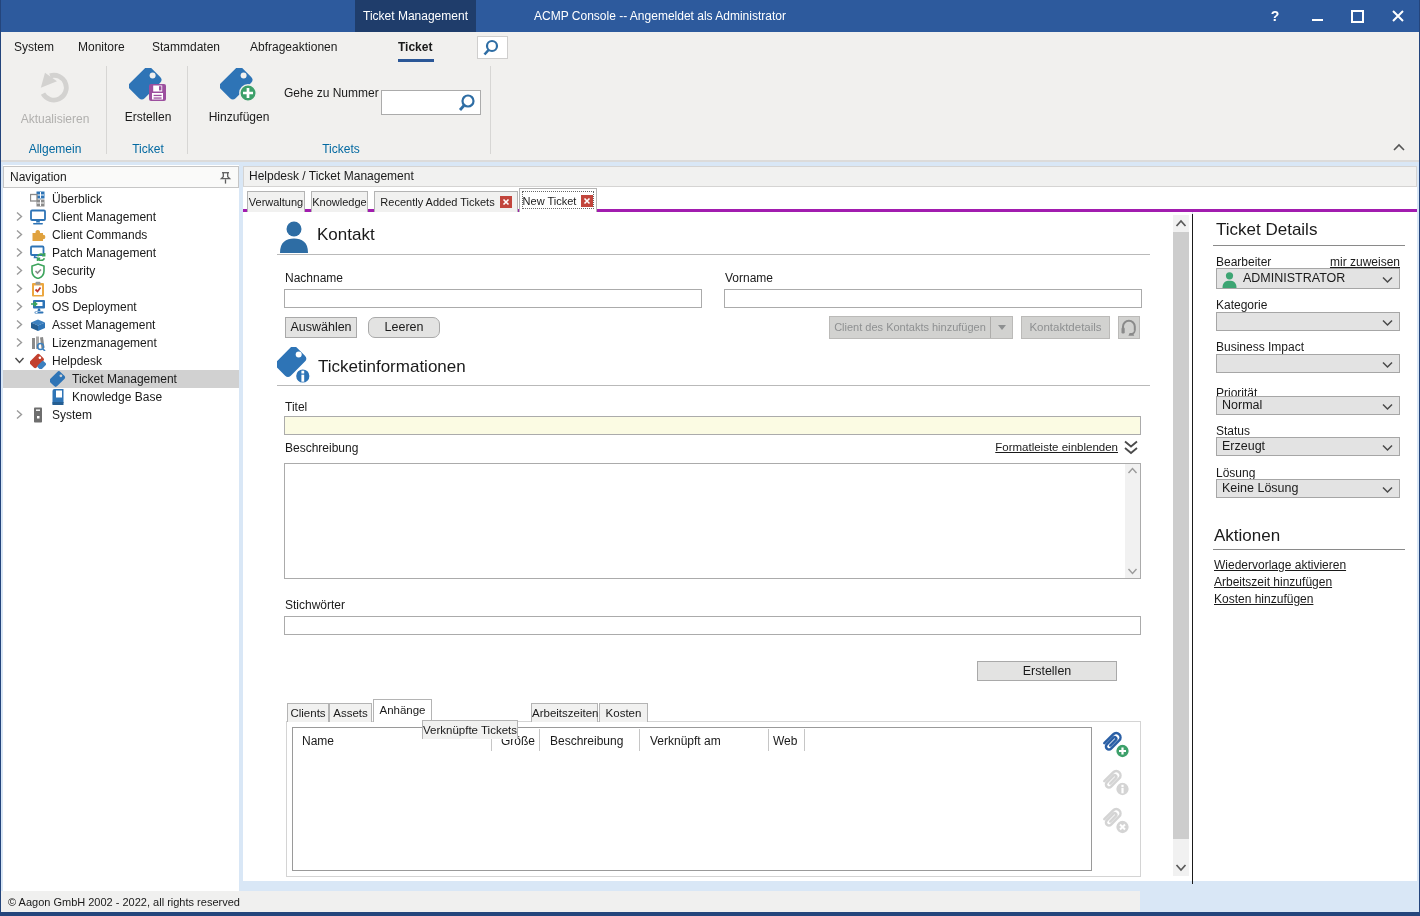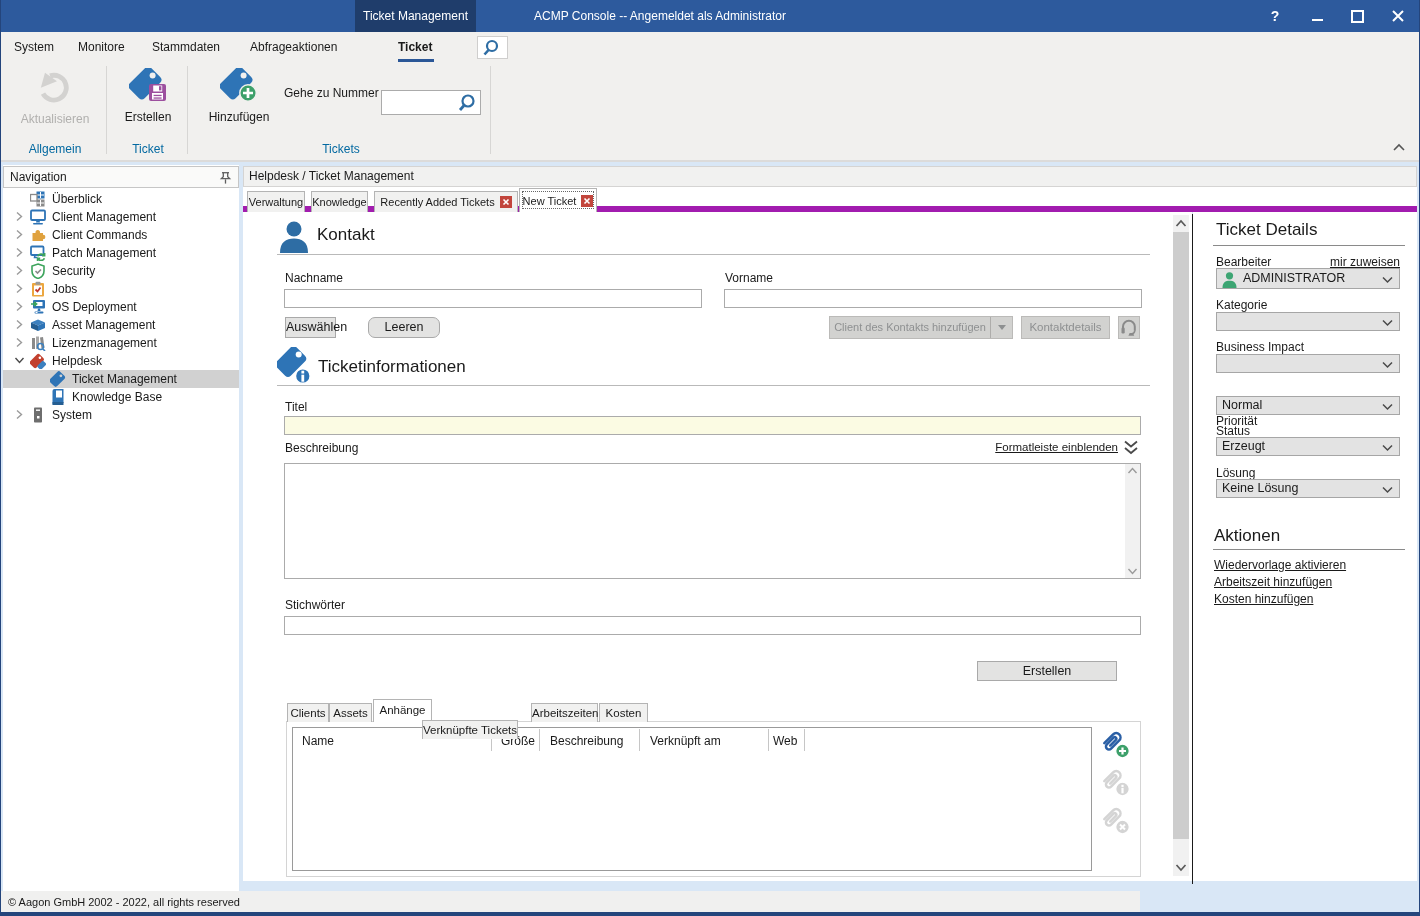--- a/index.html
+++ b/index.html
@@ -40,21 +40,21 @@
 .tree-row { position:absolute; left:0; height:18px; width:236px; line-height:18px; font-size:12px; }
 .tree-row .arrow { position:absolute; left:11px; top:3px; width:11px; height:11px; }
 .tree-row .ticon { position:absolute; left:27px; top:1px; width:16px; height:16px; }
 .tree-row .tlabel { position:absolute; left:49px; top:0; white-space:nowrap; }
 .tree-row.child .ticon { left:47px; }
 .tree-row.child .tlabel { left:69px; }
 .tree-row.selected { background:#d1d1d1; }
 
 
 #breadcrumb { position:absolute; left:243px; top:4px; width:1174px; height:21px; background:#f1f1f0; border:1px solid #d5d4d3; line-height:19px; padding-left:5px; font-size:12px; }
-#tabrow { position:absolute; left:243px; top:25px; width:1174px; height:25px; background:#fff; border-bottom:6px solid #a21caf; }
+#tabrow { position:absolute; left:243px; top:25px; width:1174px; height:25px; background:#fff; border-bottom:3px solid #a21caf; }
 .toptab { position:absolute; top:4px; height:21px; background:#f1f1f0; border:1px solid #b4b4b4; border-bottom:none; font-size:11px; display:flex; align-items:center; justify-content:center; white-space:nowrap; }
 .toptab.active { top:1px; height:24px; background:#fff; z-index:2; outline:1px dotted #666; outline-offset:-4px; }
 .closex { display:inline-block; width:12px; height:12px; margin-left:5px; line-height:0; }
 #content { position:absolute; left:243px; top:50px; width:949px; height:669px; background:#fff; }
 #vscroll { position:absolute; left:1173px; top:53px; width:16px; height:661px; background:#f1f1f1; }
 #vs-thumb { position:absolute; left:0; top:17px; width:16px; height:607px; background:#cdcdcd; }
 #rp-line { position:absolute; left:1192px; top:52px; width:1px; height:670px; background:#1a1a1a; }
 #rightpanel { position:absolute; left:1193px; top:50px; width:224px; height:669px; background:#fff; }
 
 
@@ -349,21 +349,21 @@
   <div id="content">
 
     <svg class="abs" style="left:35px;top:8px;" width="32" height="33" viewBox="0 0 32 33">
         <circle cx="16" cy="9" r="7.5" fill="#2e6da4"></circle>
         <path d="M2 33 C2 22 8 18.5 16 18.5 C24 18.5 30 22 30 33 Z" fill="#2e6da4"></path>
       </svg>
     <h2 class="sect" style="left:74px;top:13px;">Kontakt</h2>
     <div class="secline" style="left:34px;top:42px;width:873px;"></div>
     <div class="seclabel" style="left:42px;top:59px;">Nachname</div>
     <div class="field" style="left:41px;top:77px;width:418px;height:19px;"></div>
-    <div class="btn" style="left:42px;top:105px;width:51px;height:21px;line-height:19px;">Auswählen</div>
+    <div class="btn" style="left:42px;top:105px;width:72px;height:21px;line-height:19px;">Auswählen</div>
     <div class="btn" style="left:125px;top:105px;width:72px;height:21px;line-height:19px;border-radius:7px;">Leeren</div>
     <div class="seclabel" style="left:482px;top:59px;">Vorname</div>
     <div class="field" style="left:481px;top:77px;width:418px;height:19px;"></div>
     <div class="btn-dis" style="left:586px;top:104px;width:184px;height:23px;line-height:21px;font-size:11px;padding-right:22px;">Client des Kontakts hinzufügen
       <span style="position:absolute;right:0;top:0;width:22px;height:21px;border-left:1px solid #aeadab;"><svg width="22" height="21">
             <path d="M7 8 L11 13 L15 8 Z" fill="#8e9091"></path>
           </svg></span>
     </div>
     <div class="btn-dis" style="left:778px;top:104px;width:89px;height:23px;line-height:21px;padding-right:0;">Kontaktdetails</div>
     <div class="btn-dis" style="left:875px;top:104px;width:22px;height:23px;">
@@ -478,21 +478,21 @@
         <span class="chev" style="top:6px;"><svg width="11" height="8">
             <path d="M1 1.5 L5.5 6 L10 1.5" fill="none" stroke="#4a4a4a" stroke-width="1.5"></path>
           </svg></span>
       </div>
     <div class="rp-label" style="top:128px;">Business Impact</div>
     <div class="rp-combo" style="top:142px;height:19px;">
         <span class="chev" style="top:6px;"><svg width="11" height="8">
             <path d="M1 1.5 L5.5 6 L10 1.5" fill="none" stroke="#4a4a4a" stroke-width="1.5"></path>
           </svg></span>
       </div>
-    <div class="rp-label" style="top:174px;margin-top:28px;">Priorität</div>
+    <div class="rp-label" style="top:174px;">Priorität</div>
     <div class="rp-combo" style="top:184px;height:19px;line-height:17px;"><span style="margin-left:5px;">Normal</span><span class="chev" style="top:6px;"><svg width="11" height="8">
             <path d="M1 1.5 L5.5 6 L10 1.5" fill="none" stroke="#4a4a4a" stroke-width="1.5"></path>
           </svg></span></div>
     <div class="rp-label" style="top:212px;">Status</div>
     <div class="rp-combo" style="top:225px;height:19px;line-height:17px;"><span style="margin-left:5px;">Erzeugt</span><span class="chev" style="top:6px;"><svg width="11" height="8">
             <path d="M1 1.5 L5.5 6 L10 1.5" fill="none" stroke="#4a4a4a" stroke-width="1.5"></path>
           </svg></span></div>
     <div class="rp-label" style="top:254px;">Lösung</div>
     <div class="rp-combo" style="top:267px;height:19px;line-height:17px;"><span style="margin-left:5px;">Keine Lösung</span><span class="chev" style="top:6px;"><svg width="11" height="8">
             <path d="M1 1.5 L5.5 6 L10 1.5" fill="none" stroke="#4a4a4a" stroke-width="1.5"></path>

